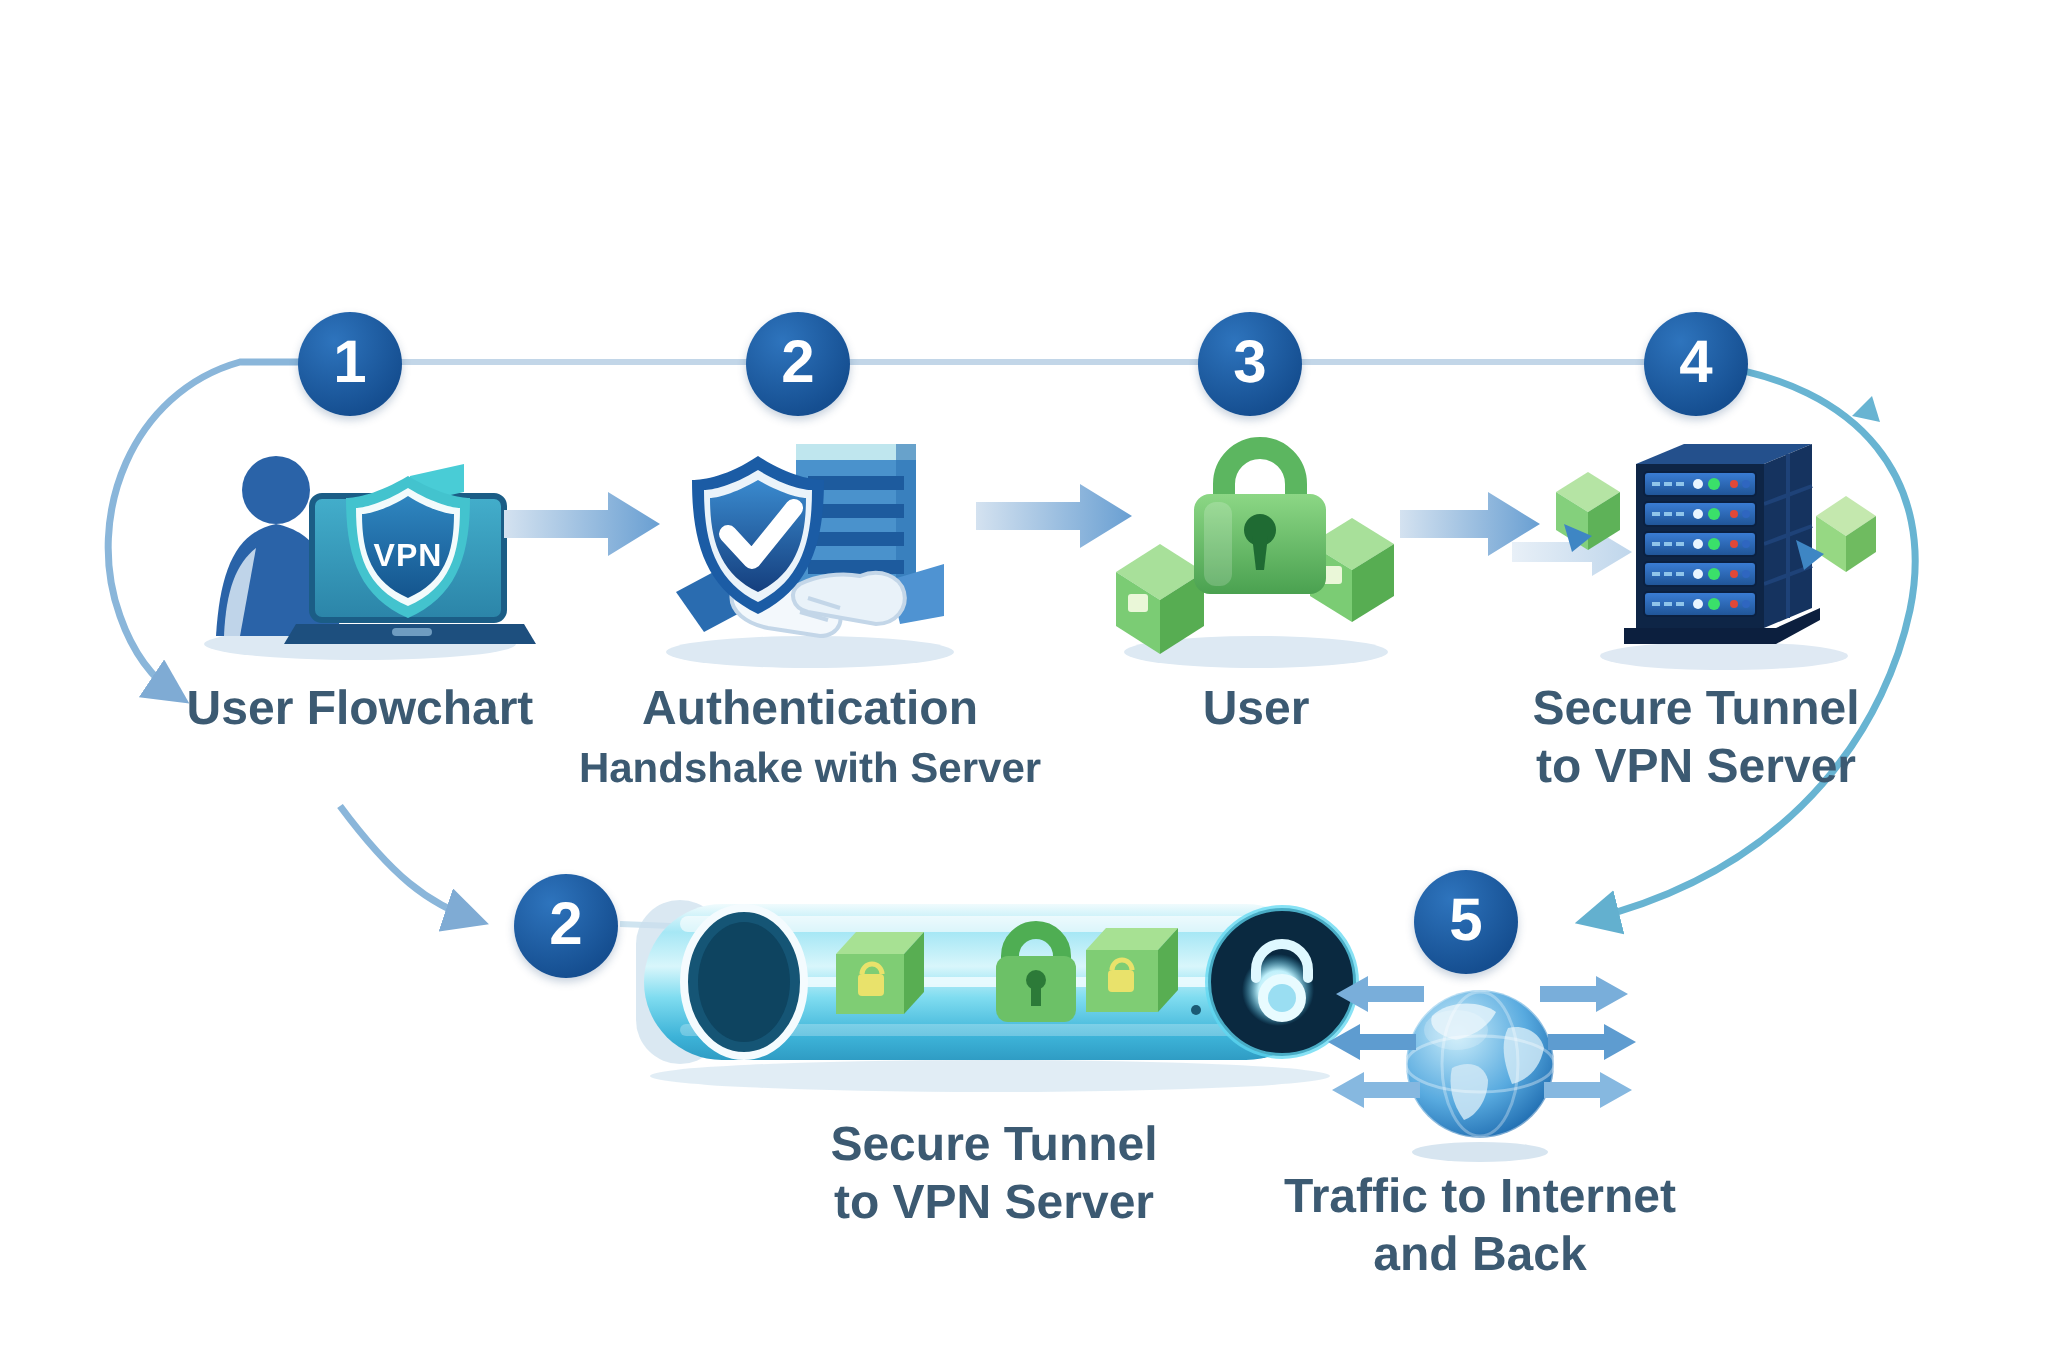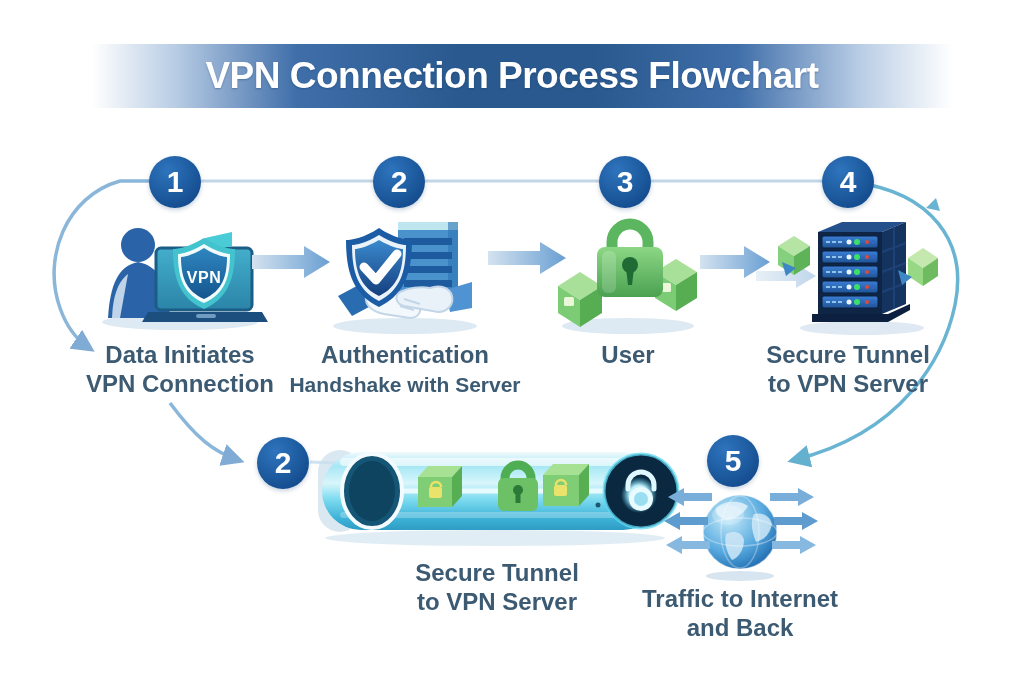--- a/index.html
+++ b/index.html
@@ -16,23 +16,20 @@
     font-size:30px;font-weight:bold;box-shadow:0 2px 4px rgba(30,70,120,.25);}
   .label{position:absolute;width:250px;text-align:center;color:#3c5a72;
     font-weight:bold;font-size:24px;line-height:29px;}
   .label .small{font-size:21px;}
 </style>
 </head>
 <body>
 
 <div class="stage">
 
-  <div class="banner">
-    <h1>VPN Connection Process Flowchart</h1>
-  </div>
 
   <svg class="gfx" width="1024" height="683" viewBox="0 0 1024 683">
     <defs>
       <linearGradient id="gArrow" x1="0" y1="0" x2="1" y2="0">
         <stop offset="0" stop-color="#d4e2f0"></stop>
           <stop offset="1" stop-color="#699fd2"></stop>
       </linearGradient>
       <linearGradient id="gArrowL" x1="0" y1="0" x2="1" y2="0">
         <stop offset="0" stop-color="#e4edf6"></stop>
           <stop offset="1" stop-color="#b4cfe8"></stop>
@@ -284,22 +281,21 @@
     <span>4</span>
     </div>
   <div class="badge" style="left:257px;top:437px;">
     <span>2</span>
     </div>
   <div class="badge" style="left:707px;top:435px;">
     <span>5</span>
     </div>
 
   <div class="label" style="left:55px;top:340px;">
-    <span>Data Initiates</span><br>
-    <span>VPN Connection</span>
+    <span>User Flowchart</span><br>
   </div>
   <div class="label" style="left:280px;top:340px;">
     <span>Authentication</span><br>
     <span class="small">Handshake with Server</span>
   </div>
   <div class="label" style="left:503px;top:340px;">
     <span>User</span><br>
   </div>
   <div class="label" style="left:723px;top:340px;">
     <span>Secure Tunnel</span><br>

